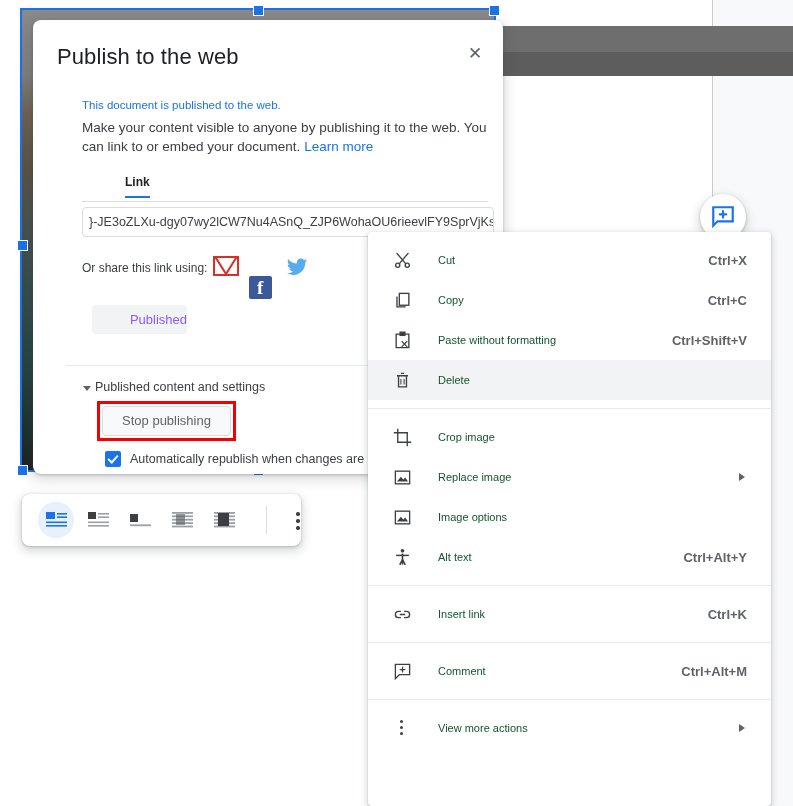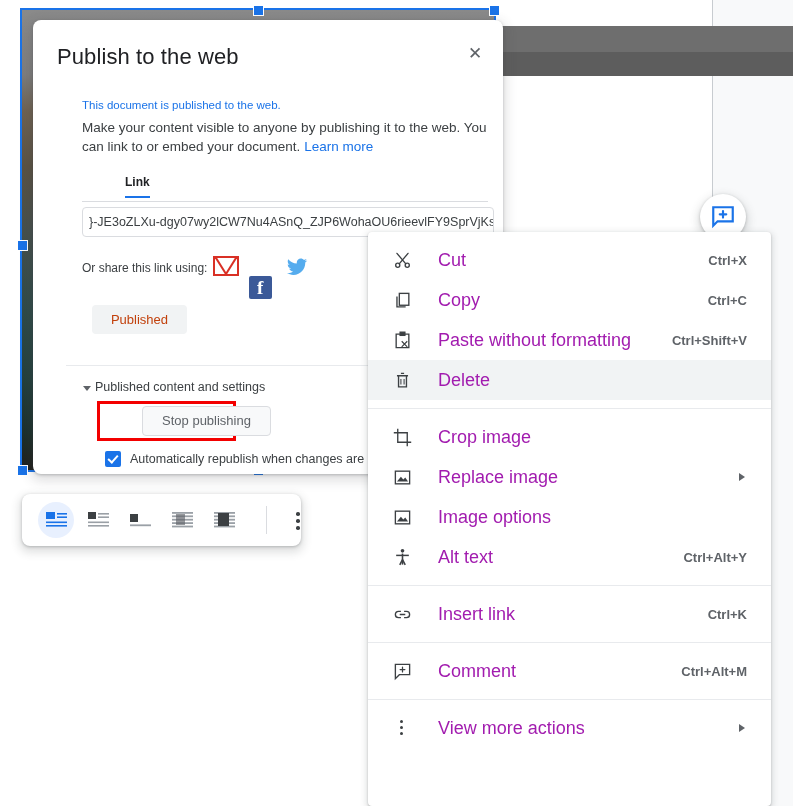--- a/index.html
+++ b/index.html
@@ -123,22 +123,22 @@
   }
   .fb-ic:before {
     content: "f"; position: absolute; left: 8px; top: 1px;
     color: #fff; font-size: 19px; font-weight: bold;
     font-family: "Liberation Serif", serif;
   }
   .tw-ic { width: 26px; height: 22px; }
 
   .btn-published {
     position: absolute; left: 59px; top: 285px; width: 95px; height: 29px;
-    background: #f1f3f4; border-radius: 4px; color: #c2410c;
-    font-size: 13px; text-align: center; line-height: 29px;
+    background: #f1f3f4; border-radius: 4px; color: #8b5cf6;
+    font-size: 13px; text-align: right; line-height: 29px;
   }
   .divider-h {
     position: absolute; left: 33px; top: 345px; width: 470px; height: 1px;
     background: #e8eaed;
   }
   .settings-head {
     position: absolute; left: 62px; top: 360px; font-size: 12.5px; color: #3c4043;
   }
   .caret {
     position: absolute; left: 50px; top: 366px;
@@ -146,21 +146,21 @@
     border-right: 4px solid transparent; border-top: 5px solid #5f6368;
   }
   .redbox {
     position: absolute; left: 64px; top: 381px; width: 139px; height: 40px;
     border: 3px solid #f30000; box-sizing: border-box;
   }
   .btn-stop {
     position: absolute; left: 69px; top: 386px; width: 129px; height: 30px;
     background: #f8f9fa; border: 1px solid #dadce0; border-radius: 4px;
     box-sizing: border-box; color: #5f6368; font-size: 13px;
-    text-align: center; line-height: 28px; cursor: pointer; margin-left: 40px;
+    text-align: center; line-height: 28px; cursor: pointer;
   }
   .chk {
     position: absolute; left: 72px; top: 431px; width: 16px; height: 16px;
     background: #1a73e8; border-radius: 2px;
   }
   .chk:after {
     content: ""; position: absolute; left: 5px; top: 2px;
     width: 4px; height: 8px; border: solid #fff;
     border-width: 0 2px 2px 0; transform: rotate(42deg);
   }
@@ -209,21 +209,21 @@
   .ctx-pad-top { height: 8px; }
   .ctx-item {
     position: relative; height: 40px; display: flex; align-items: center;
     cursor: pointer; padding: 0 0 0 24px; box-sizing: border-box;
   }
   .ctx-item.hl { background: #f1f3f4; }
   .ctx-ic {
     width: 20px; height: 20px; flex: 0 0 20px; margin-right: 26px;
     display: flex; align-items: center; justify-content: center;
   }
-  .ctx-label { font-size: 18px; color: #a21caf; flex: 1 1 auto; }
+  .ctx-label { font-size: 11px; color: #14532d; flex: 1 1 auto; }
   .ctx-accel {
     font-size: 13px; color: #5f6368; font-weight: bold; margin-right: 24px;
   }
   .ctx-arrow {
     position: absolute; right: 26px; width: 0; height: 0;
     border-top: 4.5px solid transparent; border-bottom: 4.5px solid transparent;
     border-left: 6px solid #5f6368;
   }
   .ctx-div { height: 1px; background: #e8eaed; margin: 8px 0; }
   .ctx-kebab { position: relative; width: 4px; height: 16px; }

